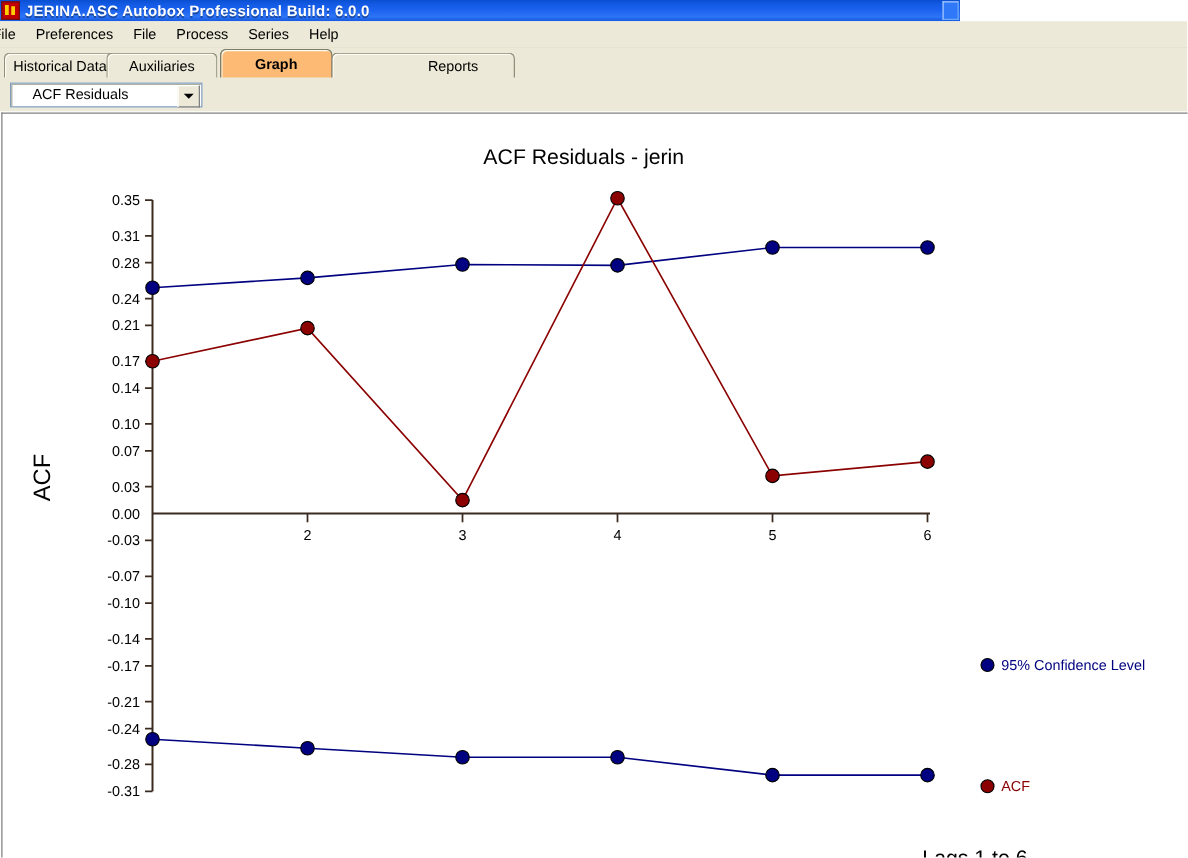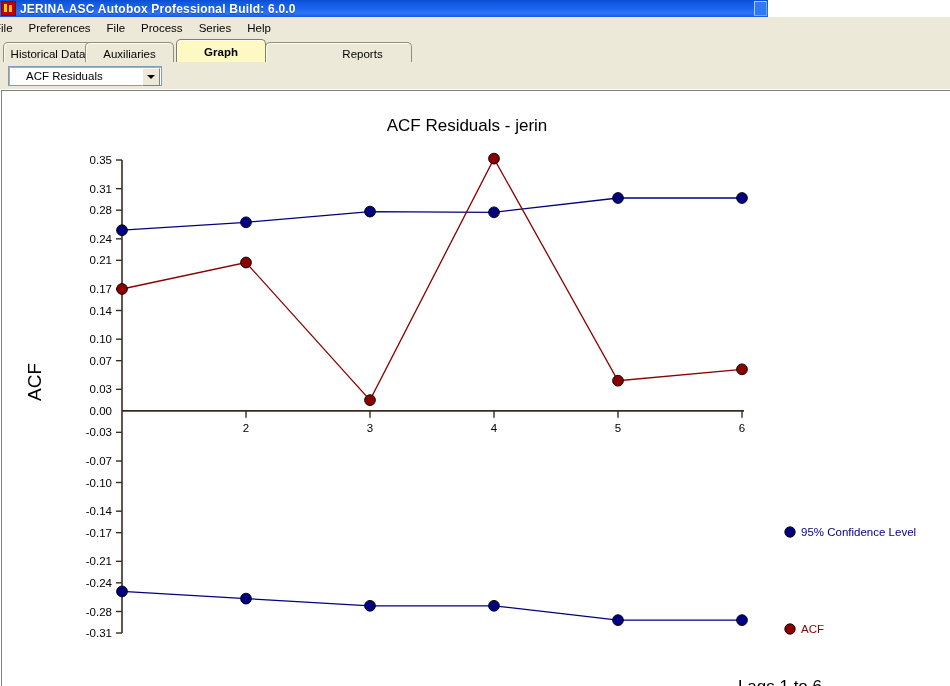--- a/index.html
+++ b/index.html
@@ -68,21 +68,21 @@
     border-bottom:none;
     border-radius:5px 5px 0 0;
     display:flex;align-items:center;justify-content:center;
     font-size:11.5px;color:#000;
     box-shadow:inset 1px 1px 0 #fdfbf2;
     cursor:default;
   }
   .tab.active{
     top:1px;height:24px;
     font-weight:bold;
-    background:#fef9c3;
+    background:#fdba74;
     z-index:5;
     border-color:#7d7d68;
   }
   .tab-underlay{
     position:absolute;left:0;top:62px;width:950px;height:2px;background:#ece9d8;z-index:6;
   }
 
   
   .dropdown-row{
     position:absolute;left:0;top:63px;width:950px;height:26px;

